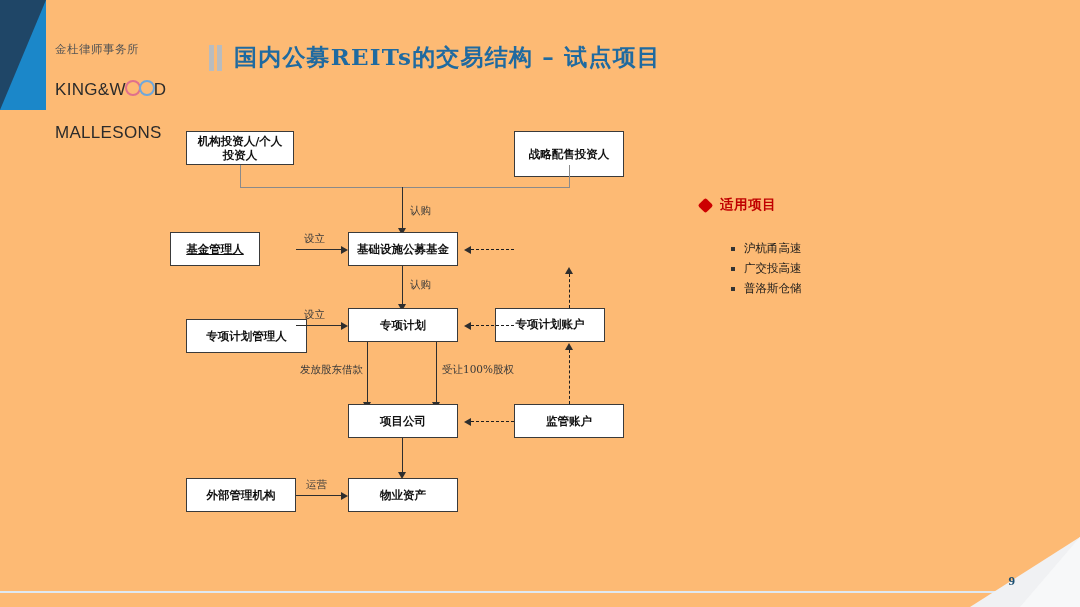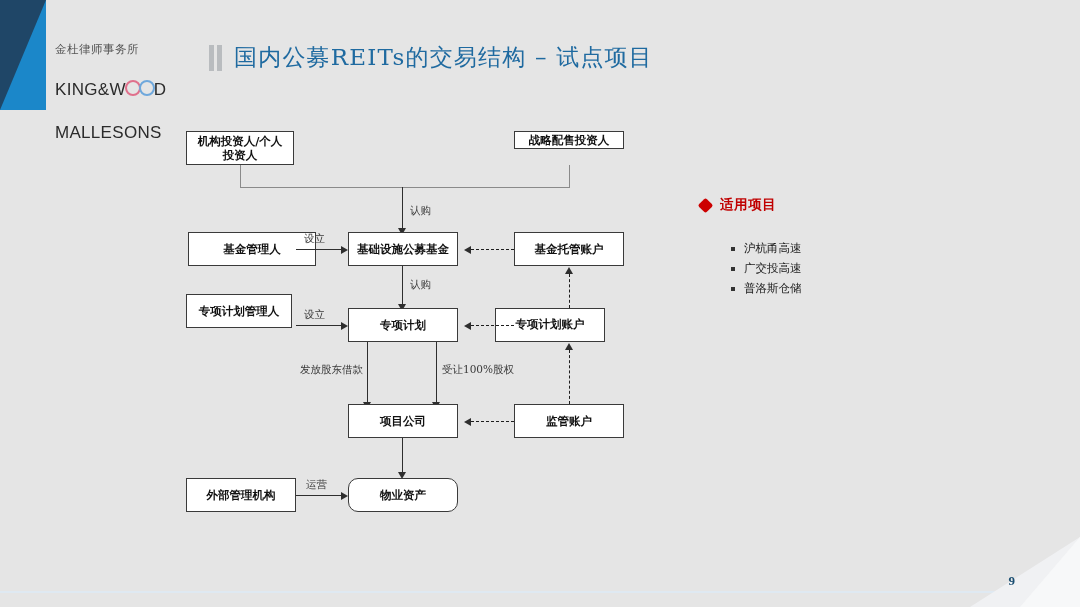--- a/index.html
+++ b/index.html
@@ -3,21 +3,21 @@
 <meta charset="utf-8">
 <style>
   html,body{margin:0;padding:0;}
   body{
     width:1080px;height:607px;
     background:#ffffff;
     font-family:"Liberation Serif",serif;
     overflow:hidden;
     position:relative;
   }
-  #slide{position:absolute;inset:0;background:#e5e5e5;overflow:hidden;}
+  #slide{position:absolute;inset:0;background:#fdba74;overflow:hidden;}
 
   
   .corner-wrap{position:absolute;left:0;top:0;width:46px;height:110px;overflow:hidden;}
   .corner-light{position:absolute;left:0;top:0;width:46px;height:110px;background:#1b87c9;}
   .corner-dark{position:absolute;left:0;top:0;width:0;height:0;
     border-left:46px solid #1f4667;border-bottom:110px solid transparent;}
 
   .footer-line{position:absolute;left:0;top:591px;width:1080px;height:2px;background:#dfe9f2;}
   .corner-br{position:absolute;right:0;bottom:0;width:110px;height:70px;overflow:hidden;}
   .corner-br-tri{position:absolute;right:0;bottom:0;width:0;height:0;
@@ -32,21 +32,21 @@
     letter-spacing:.3px;line-height:1.12;font-weight:400;margin-top:24px;}
   .ring{display:inline-block;width:12px;height:12px;border-radius:50%;
     border:2px solid #e0708c;vertical-align:-1px;margin:0 -1px;}
   .ring.blue{border-color:#6fa8dc;}
 
   
   .title-bar{position:absolute;left:209px;top:42px;display:flex;align-items:center;gap:0;}
   .title-mark{display:flex;gap:3px;margin-right:12px;}
   .title-mark i{display:block;width:5px;height:26px;background:#b9bcbf;}
   .title-text{font-family:"DejaVu Serif","Liberation Serif",serif;
-    font-size:23px;font-weight:normal;color:#1f6aa0;letter-spacing:1.2px;white-space:nowrap;}
+    font-size:23px;font-weight:bold;color:#1f6aa0;letter-spacing:1.2px;white-space:nowrap;}
 
   
   .diagram{position:absolute;left:0;top:0;width:700px;height:607px;margin-left:12px;}
   .node{position:absolute;border:1px solid #3a3a3a;background:#fff;
     display:flex;align-items:center;justify-content:center;text-align:center;
     font-family:"DejaVu Serif","Liberation Serif",serif;font-weight:bold;
     font-size:11.5px;color:#111;line-height:1.25;box-sizing:border-box;}
   .edge{position:absolute;background:#2e2e2e;}
   .edge.h{height:1px;}
   .edge.v{width:1px;}
@@ -101,51 +101,48 @@
       </span>
     <span class="title-text">国内公募REITs的交易结构 – 试点项目</span>
   </div>
 
   <div class="diagram">
 
     <div class="node" style="left:174px;top:131px;width:108px;height:34px;flex-direction:column;">
       <span>机构投资人/个人</span>
       <span>投资人</span>
     </div>
-    <div class="node" style="left:502px;top:131px;width:110px;height:18px;align-items:center;">
+    <div class="node" style="left:502px;top:131px;width:110px;height:46px;align-items:center;">
       <span>战略配售投资人</span>
     </div>
 
     <div class="edge v thin" style="left:228px;top:165px;height:22px;"></div>
     <div class="edge v thin" style="left:557px;top:165px;height:22px;"></div>
     <div class="edge h thin" style="left:228px;top:187px;width:330px;"></div>
     <div class="edge v" style="left:390px;top:187px;height:43px;"></div>
     <div class="arrow down" style="left:386px;top:228px;"></div>
     <div class="elabel" style="left:398px;top:204px;">认购</div>
 
-    <div class="node" style="left:176px;top:232px;width:128px;height:34px;">
+    <div class="node" style="left:158px;top:232px;width:90px;height:34px;text-decoration:underline;">
       <span>基金管理人</span>
     </div>
     <div class="node" style="left:336px;top:232px;width:110px;height:34px;">
       <span>基础设施公募基金</span>
-    </div>
-    <div class="node" style="left:502px;top:232px;width:110px;height:34px;">
-      <span>基金托管账户</span>
     </div>
     <div class="edge h" style="left:284px;top:249px;width:45px;"></div>
     <div class="arrow right" style="left:329px;top:245.5px;"></div>
     <div class="elabel" style="left:292px;top:232px;">设立</div>
     <div class="dash-h" style="left:459px;top:249px;width:43px;"></div>
     <div class="arrow left" style="left:452px;top:245.5px;"></div>
 
     <div class="edge v" style="left:390px;top:266px;height:40px;"></div>
     <div class="arrow down" style="left:386px;top:304px;"></div>
     <div class="elabel" style="left:398px;top:278px;">认购</div>
 
-    <div class="node" style="left:174px;top:294px;width:106px;height:34px;">
+    <div class="node" style="left:174px;top:319px;width:121px;height:34px;">
       <span>专项计划管理人</span>
     </div>
     <div class="node" style="left:336px;top:308px;width:110px;height:34px;">
       <span>专项计划</span>
     </div>
     <div class="node" style="left:483px;top:308px;width:110px;height:34px;font-family:Liberation Mono, monospace;">
       <span>专项计划账户</span>
     </div>
     <div class="edge h" style="left:284px;top:325px;width:45px;"></div>
     <div class="arrow right" style="left:329px;top:321.5px;"></div>
@@ -173,21 +170,21 @@
     </div>
     <div class="dash-h" style="left:459px;top:421px;width:43px;"></div>
     <div class="arrow left" style="left:452px;top:417.5px;"></div>
 
     <div class="edge v" style="left:390px;top:438px;height:36px;"></div>
     <div class="arrow down" style="left:386px;top:472px;"></div>
 
     <div class="node" style="left:174px;top:478px;width:110px;height:34px;">
       <span>外部管理机构</span>
     </div>
-    <div class="node" style="left:336px;top:478px;width:110px;height:34px;border-radius:10px;">
+    <div class="node" style="left:336px;top:478px;width:110px;height:34px;">
       <span>物业资产</span>
     </div>
     <div class="edge h" style="left:284px;top:495px;width:45px;"></div>
     <div class="arrow right" style="left:329px;top:491.5px;"></div>
     <div class="elabel" style="left:294px;top:478px;">运营</div>
   </div>
 
   <div class="panel">
     <div class="panel-head">
       <span class="panel-dot"></span>

